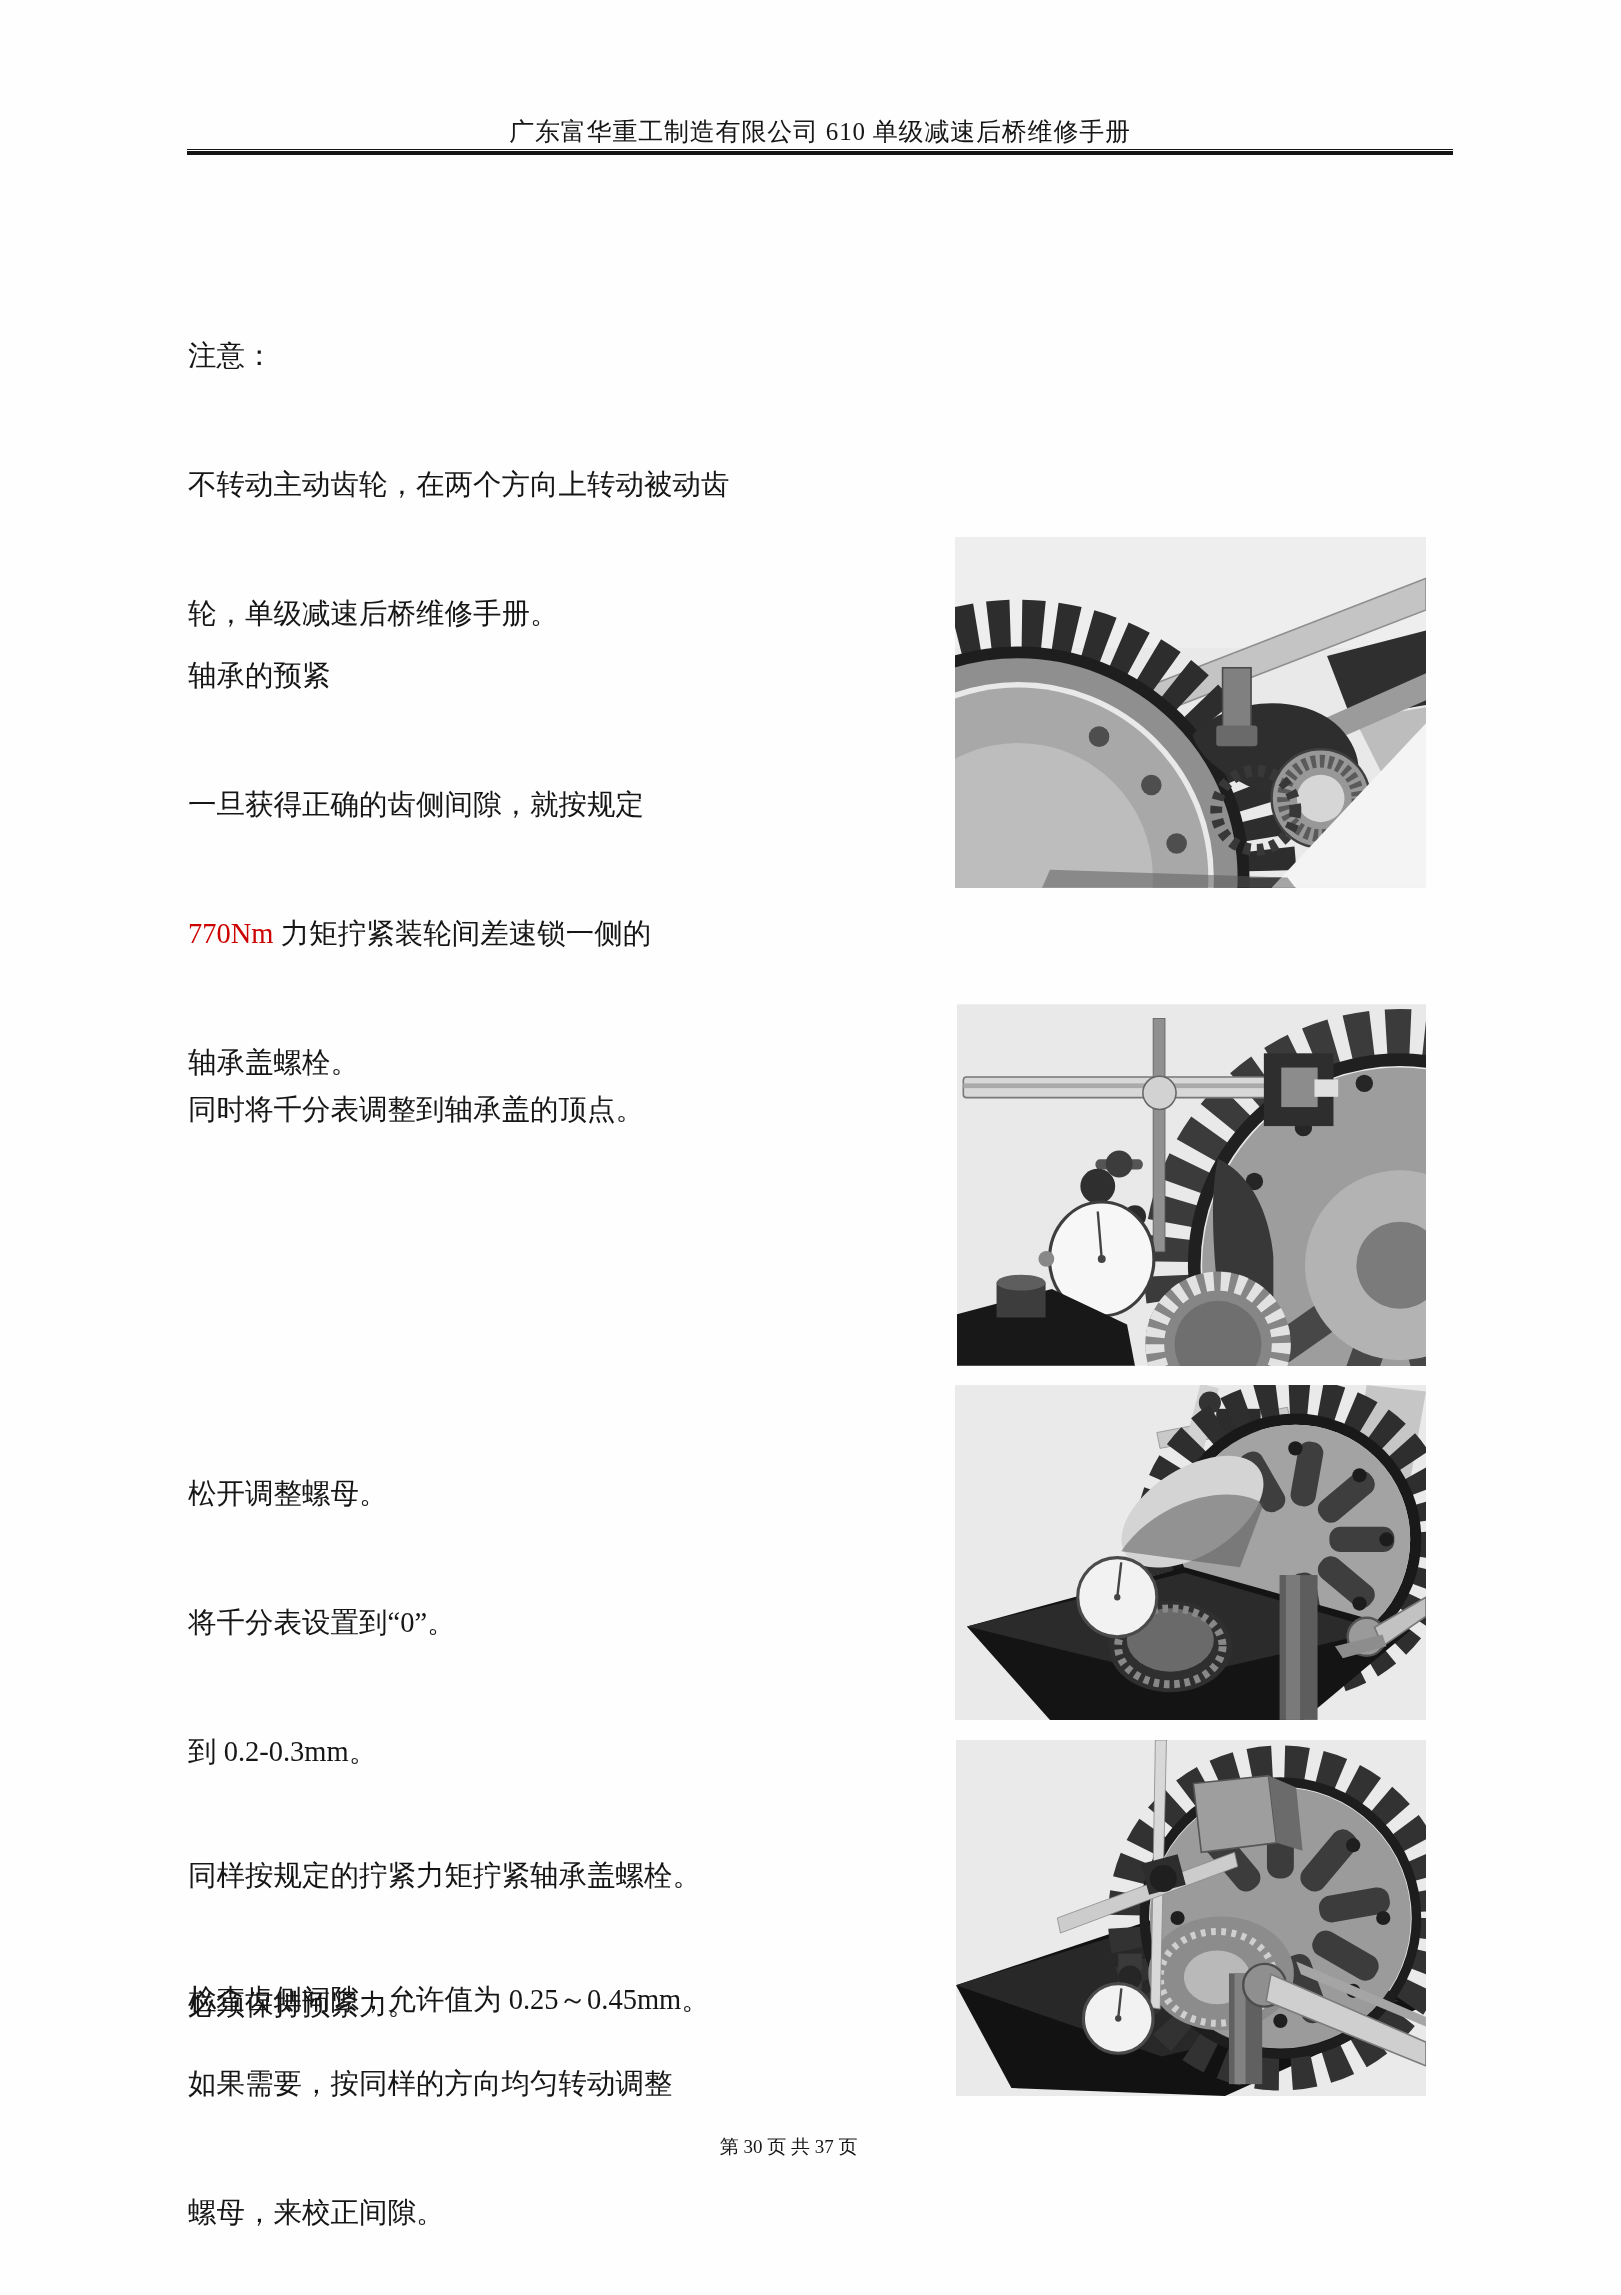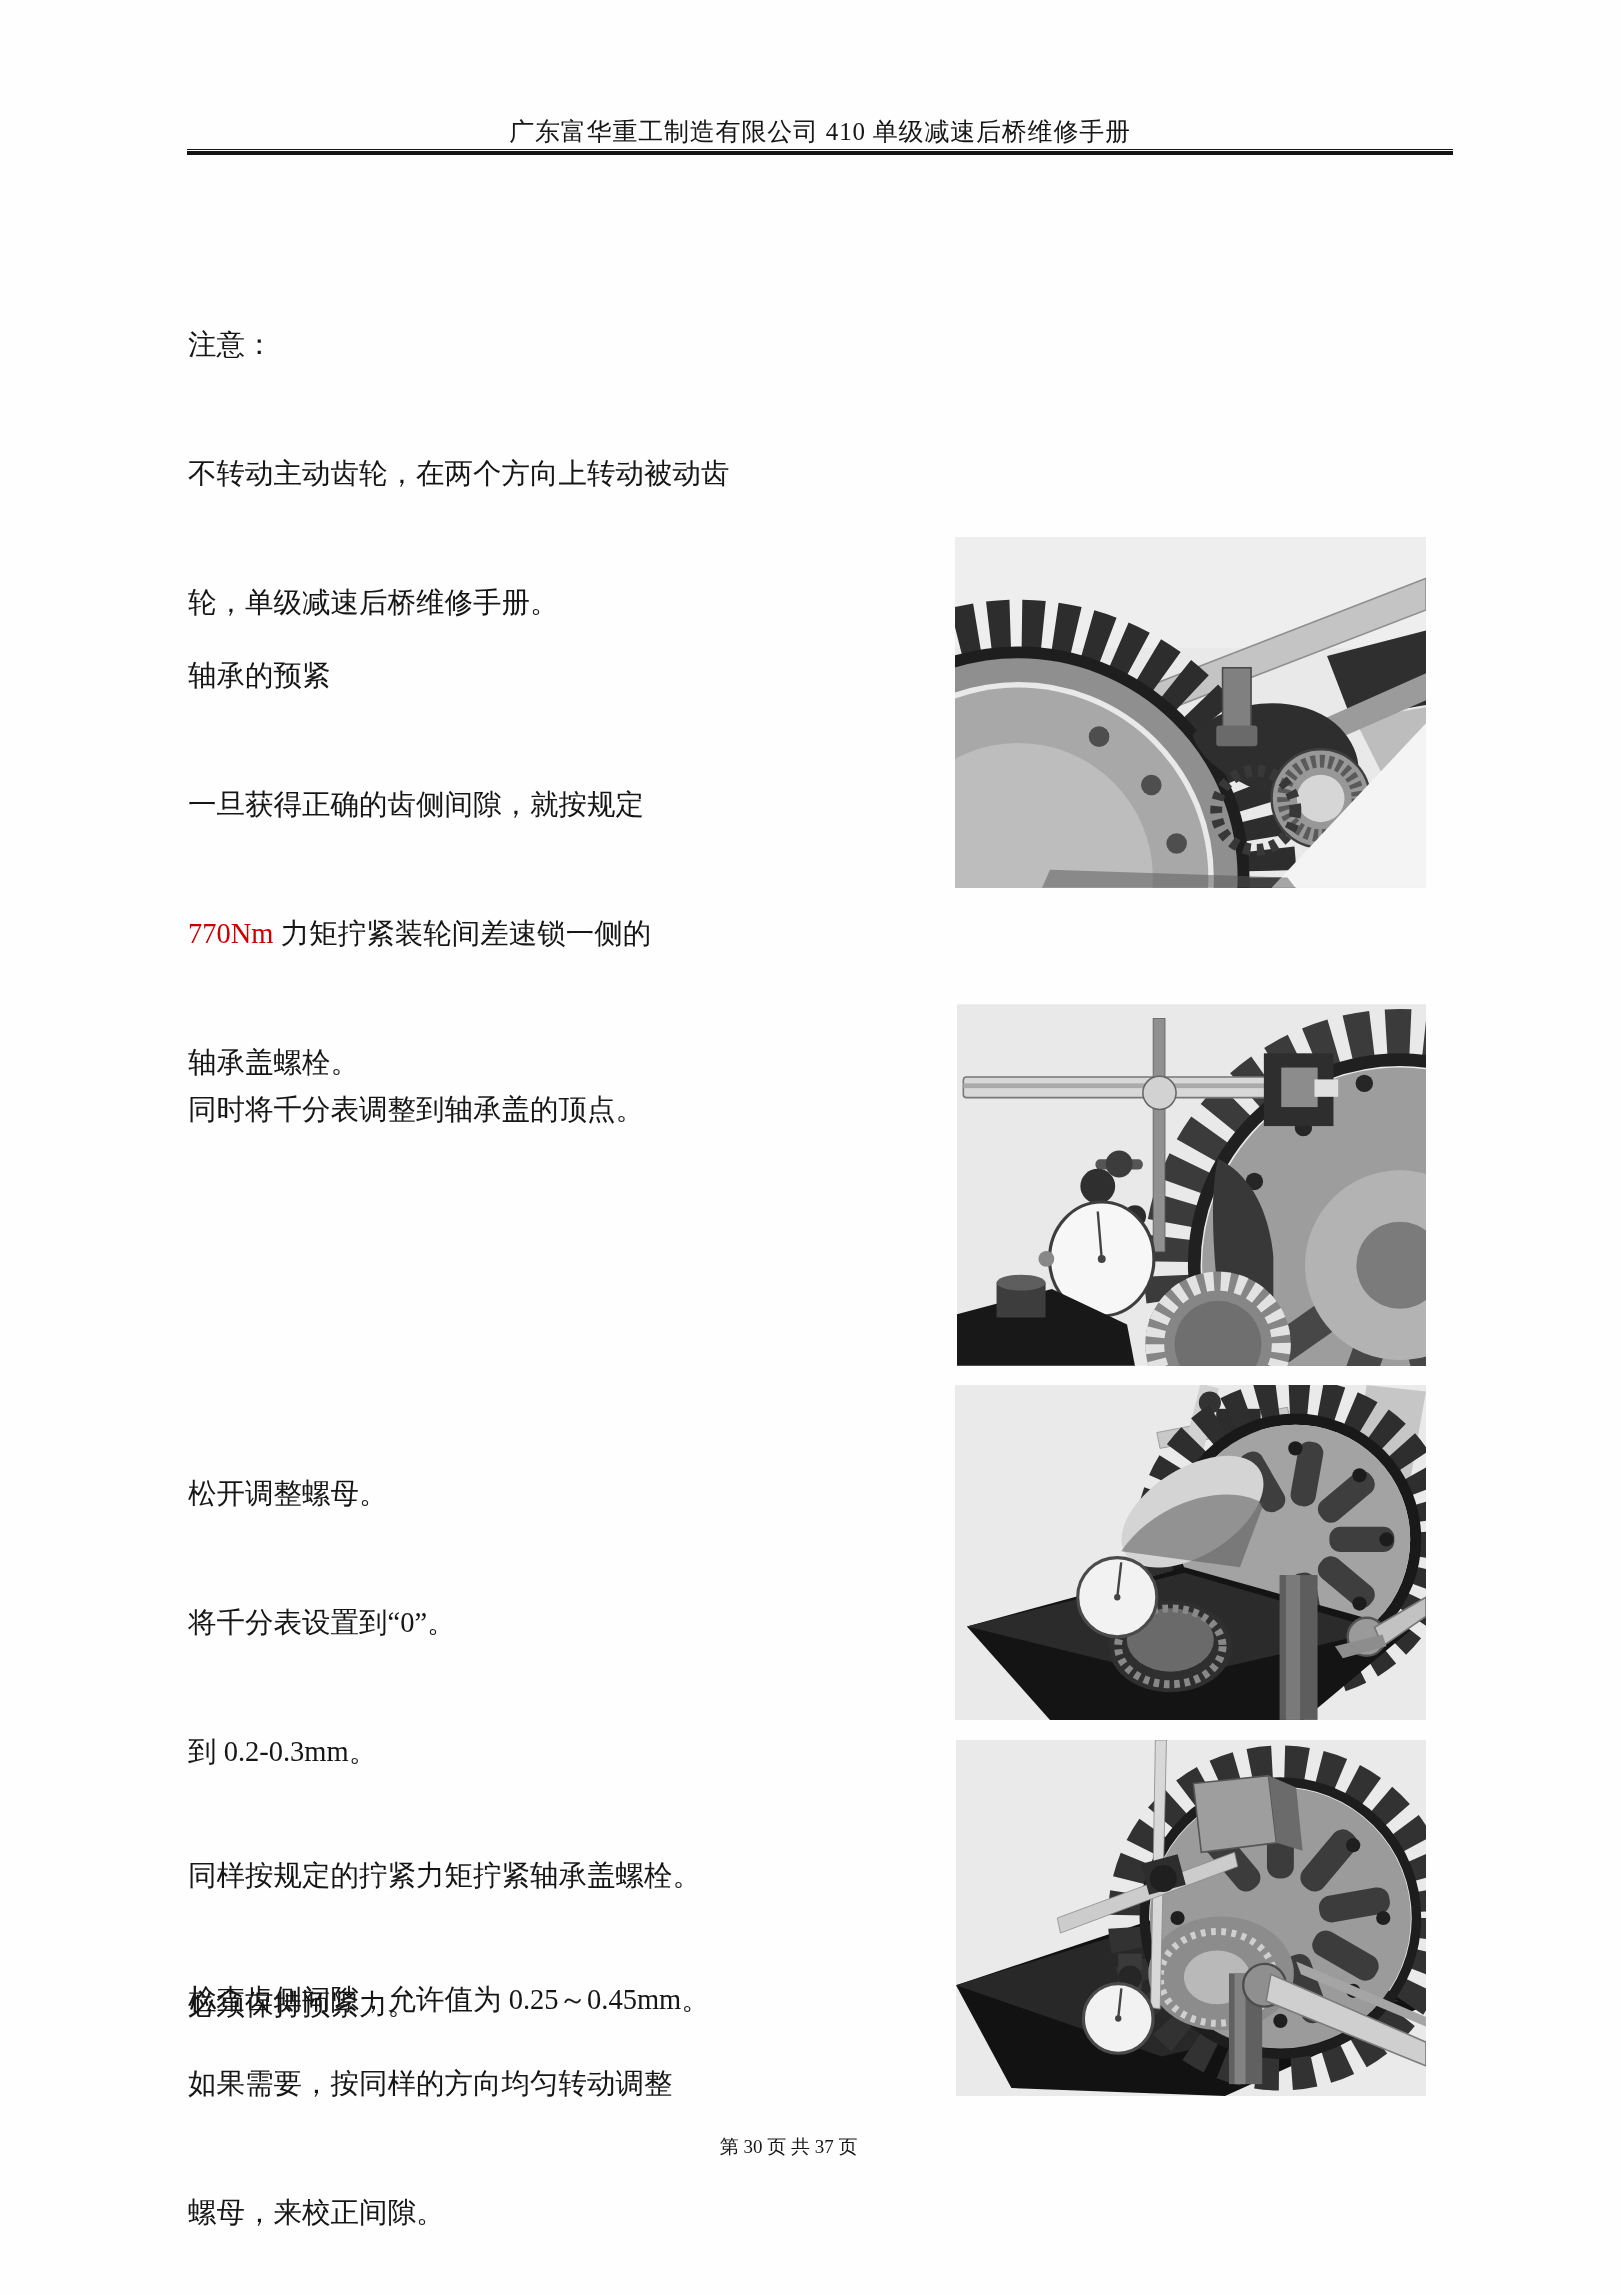--- a/index.html
+++ b/index.html
@@ -39,24 +39,24 @@
     position:absolute; top:2131px; left:0; width:1577px;
     text-align:center; font-size:19px; line-height:32px;
     white-space:pre;
   }
 </style>
 </head>
 <body>
 
 <div class="page">
 
-  <div class="header-title">广东富华重工制造有限公司 410 单级减速后桥维修手册</div>
+  <div class="header-title">广东富华重工制造有限公司 610 单级减速后桥维修手册</div>
   <div class="header-rule"></div>
 
-  <div class="tb" style="top:237px">
+  <div class="tb" style="top:248px">
     <span class="ln">注意：</span>
     <span class="ln">不转动主动齿轮，在两个方向上转动被动齿</span>
     <span class="ln">轮，单级减速后桥维修手册。</span>
   </div>
 
   <div class="tb" style="top:568px">
     <span class="ln">轴承的预紧</span>
     <span class="ln">一旦获得正确的齿侧间隙，就按规定</span>
     <span class="ln"><span class="red">770Nm</span><span> 力矩拧紧装轮间差速锁一侧的</span></span>
     <span class="ln">轴承盖螺栓。</span>

